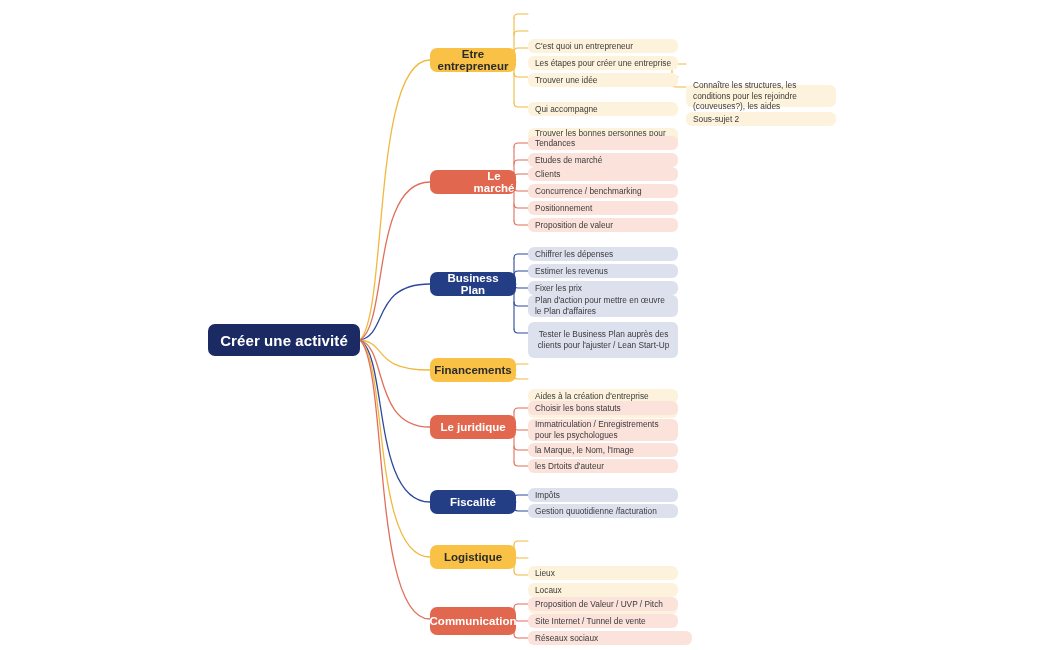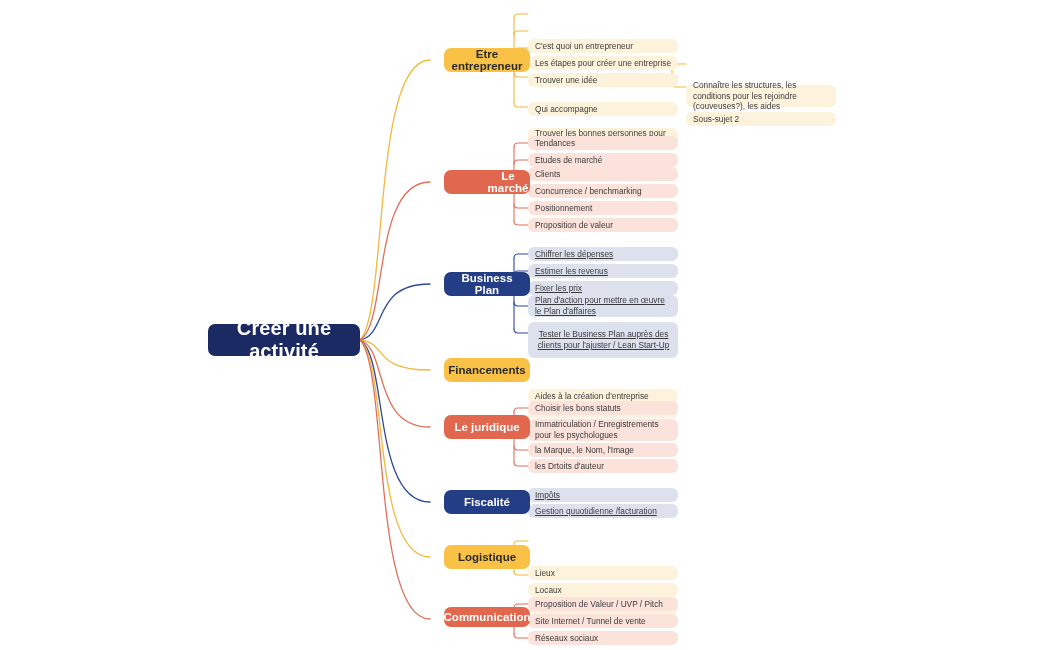--- a/index.html
+++ b/index.html
@@ -30,59 +30,58 @@
   }
   .node {
     position: absolute;
     box-sizing: border-box;
   }
   
   .root {
     background: #1b2a63;
     color: #ffffff;
     border-radius: 7px;
-    font-size: 20px;
+    font-size: 15px;
     font-weight: bold;
     letter-spacing: 0.1px;
     display: flex;
     align-items: center;
     justify-content: center;
     text-align: center;
     z-index: 5;
   }
   
   .branch {
     border-radius: 7px;
     font-size: 11.5px;
     font-weight: bold;
     display: flex;
     align-items: center;
     justify-content: center;
     text-align: center;
     z-index: 4;
     padding: 0 6px;
-    margin-left: 14px;
   }
   .branch.yellow { background: #f9c246; color: #2b2b2b; }
   .branch.red    { background: #e2674f; color: #ffffff; }
   .branch.navy   { background: #243e86; color: #ffffff; }
   
   .leaf {
     border-radius: 6px;
     font-size: 8.3px;
     line-height: 1.32;
     display: flex;
     align-items: center;
     z-index: 3;
     padding: 2px 6px 2px 7px;
     color: #3a3a3a;
   }
   .leaf.yellow { background: #fdf3dc; margin-top: 32px; }
   .leaf.red    { background: #fbe2db; }
-  .leaf.navy   { background: #dde1ee; text-decoration: underline; }
+  .leaf.navy   { background: #dde1ee; }
   .leaf span { display: block; }
 </style>
 </head>
 <body>
 
 <div id="canvas">
 
   <svg id="wires" viewBox="0 0 1050 650" width="1050" height="650">
       <path d="M 360 340 C 388 312, 372 60, 430 60" fill="none" stroke="#f0b93f" stroke-width="1.3" stroke-linecap="round" stroke-linejoin="round"></path>
       <path d="M 516 60 L 510 60" fill="none" stroke="#f0b93f" stroke-width="1.1" stroke-linecap="round" stroke-linejoin="round"></path>
@@ -250,27 +249,27 @@
       </div>
       <div class="node leaf yellow" style="left: 528px; top: 534px; width: 150px; height: 14px;">
         <span>Lieux</span>
       </div>
       <div class="node leaf yellow" style="left: 528px; top: 551px; width: 150px; height: 14px;">
         <span>Locaux</span>
       </div>
       <div class="node leaf yellow" style="left: 528px; top: 568px; width: 150px; height: 14px;">
         <span>Installation</span>
       </div>
-      <div class="node branch red" style="left: 430px; top: 607px; width: 86px; height: 20px;">
+      <div class="node branch red" style="left: 430px; top: 607px; width: 86px; height: 28px;">
         <span>Communication</span>
       </div>
       <div class="node leaf red" style="left: 528px; top: 597px; width: 150px; height: 14px;">
         <span>Proposition de Valeur / UVP / Pitch</span>
       </div>
       <div class="node leaf red" style="left: 528px; top: 614px; width: 150px; height: 14px;">
         <span>Site Internet / Tunnel de vente</span>
       </div>
-      <div class="node leaf red" style="left: 528px; top: 631px; width: 150px; height: 14px; align-items: center;">
+      <div class="node leaf red" style="left: 528px; top: 631px; width: 164px; height: 14px; align-items: center;">
         <span>Réseaux sociaux</span>
       </div>
     </div>
 
 </div>
 
 </body></html>

